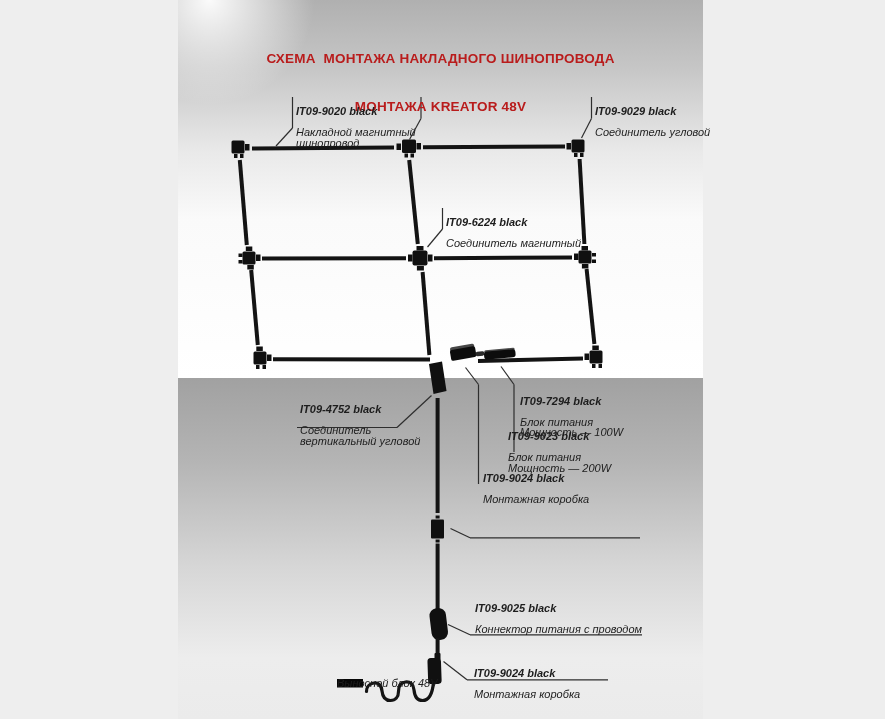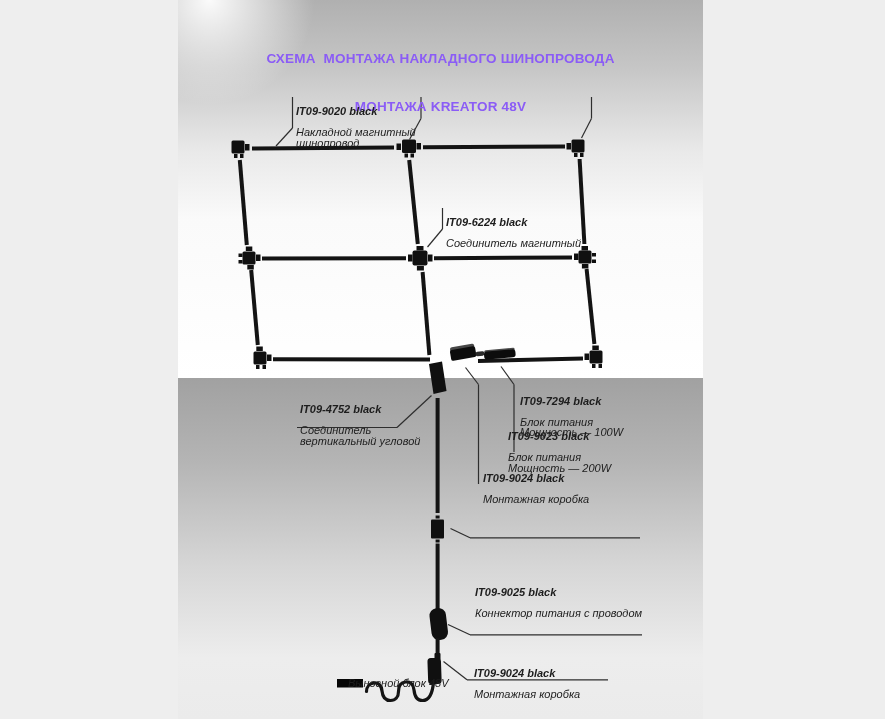--- a/index.html
+++ b/index.html
@@ -11,21 +11,21 @@
       radial-gradient(circle 150px at 6% 0%, rgba(255,255,255,.95) 0%, rgba(255,255,255,0) 70%),
       linear-gradient(180deg,#b0b0b0 0%,#c6c6c6 18%,#e9e9e9 40%,#fafafa 58%,#ffffff 100%);}
   .photo-bottom{position:absolute;left:0;top:378px;width:525px;height:341px;
     background:linear-gradient(180deg,#a1a1a1 0%,#b4b4b4 24%,#d6d6d6 55%,#ededed 82%,#ebebeb 100%);}
   .art{position:absolute;left:0;top:0;width:885px;height:719px;pointer-events:none;}
   .track{stroke:#141414;stroke-width:4;stroke-linecap:butt;}
   .cord{stroke:#141414;stroke-width:3.2;fill:none;stroke-linecap:round;}
   .leader{stroke:#2e2e2e;stroke-width:1.2;}
   .blk{fill:#101010;}
   .title{position:absolute;left:178px;top:19px;width:525px;text-align:center;
-         font-size:13.5px;line-height:16px;font-weight:bold;color:#8b5cf6;
+         font-size:13.5px;line-height:16px;font-weight:bold;color:#b91c1c;
          letter-spacing:.2px;white-space:pre;}
   .lbl{position:absolute;font-size:11px;line-height:10.6px;color:#1d1d1d;white-space:pre-line;font-style:italic;}
   .lbl .code{display:block;font-weight:bold;}
   .plain{font-weight:normal;}
 </style>
 </head>
 <body>
 
 <div class="stage">
 
@@ -176,20 +176,24 @@
   <div class="title">
     <span style="display:block">СХЕМА  МОНТАЖА НАКЛАДНОГО ШИНОПРОВОДА</span>
     <span style="display:block">МОНТАЖА KREATOR 48V</span>
   </div>
 
   <div class="lbl" style="left:296px;top:95.5px">
     <span class="code">IT09-9020 black</span>
     <span class="desc">Накладной магнитный
 шинопровод</span>
   </div>
+  <div class="lbl" style="left:595px;top:95.5px">
+    <span class="code">IT09-9029 black</span>
+    <span class="desc">Соединитель угловой</span>
+  </div>
   <div class="lbl" style="left:446px;top:206.5px">
     <span class="code">IT09-6224 black</span>
     <span class="desc">Соединитель магнитный</span>
   </div>
   <div class="lbl" style="left:300px;top:393.5px">
     <span class="code">IT09-4752 black</span>
     <span class="desc">Соединитель
 вертикальный угловой</span>
   </div>
   <div class="lbl" style="left:520px;top:385px">
@@ -199,25 +203,25 @@
   </div>
   <div class="lbl" style="left:508px;top:420.5px">
     <span class="code">IT09-9023 black</span>
     <span class="desc">Блок питания
 Мощность — 200W</span>
   </div>
   <div class="lbl" style="left:483px;top:462.5px">
     <span class="code">IT09-9024 black</span>
     <span class="desc">Монтажная коробка</span>
   </div>
-  <div class="lbl" style="left:475px;top:576px">
+  <div class="lbl" style="left:475px;top:592px">
     <span class="code">IT09-9025 black</span>
     <span class="desc">Коннектор питания с проводом</span>
   </div>
   <div class="lbl" style="left:474px;top:657px">
     <span class="code">IT09-9024 black</span>
     <span class="desc">Монтажная коробка</span>
   </div>
-  <div class="lbl plain" style="left:348px;top:667.5px">
+  <div class="lbl plain" style="left:337px;top:667.5px">
     <span class="desc">Выносной блок 48V</span>
   </div>
 
 </div>
 
 </body></html>

